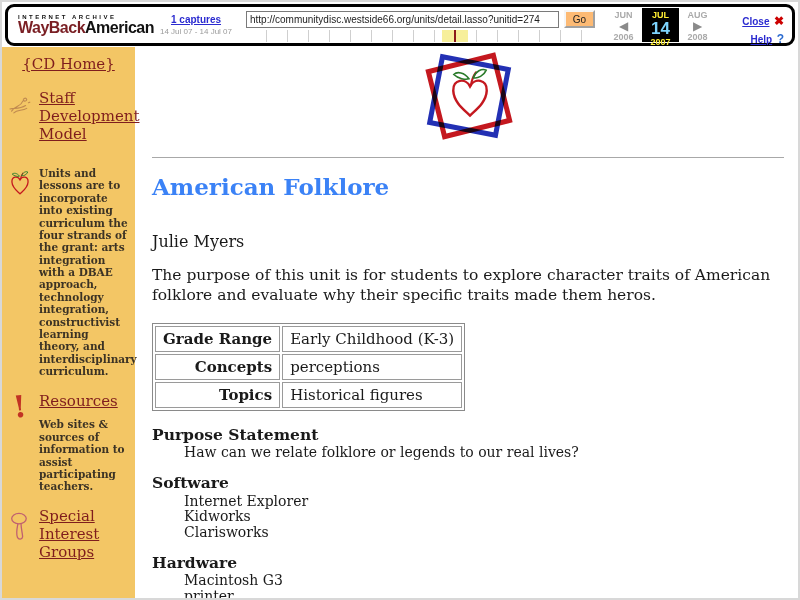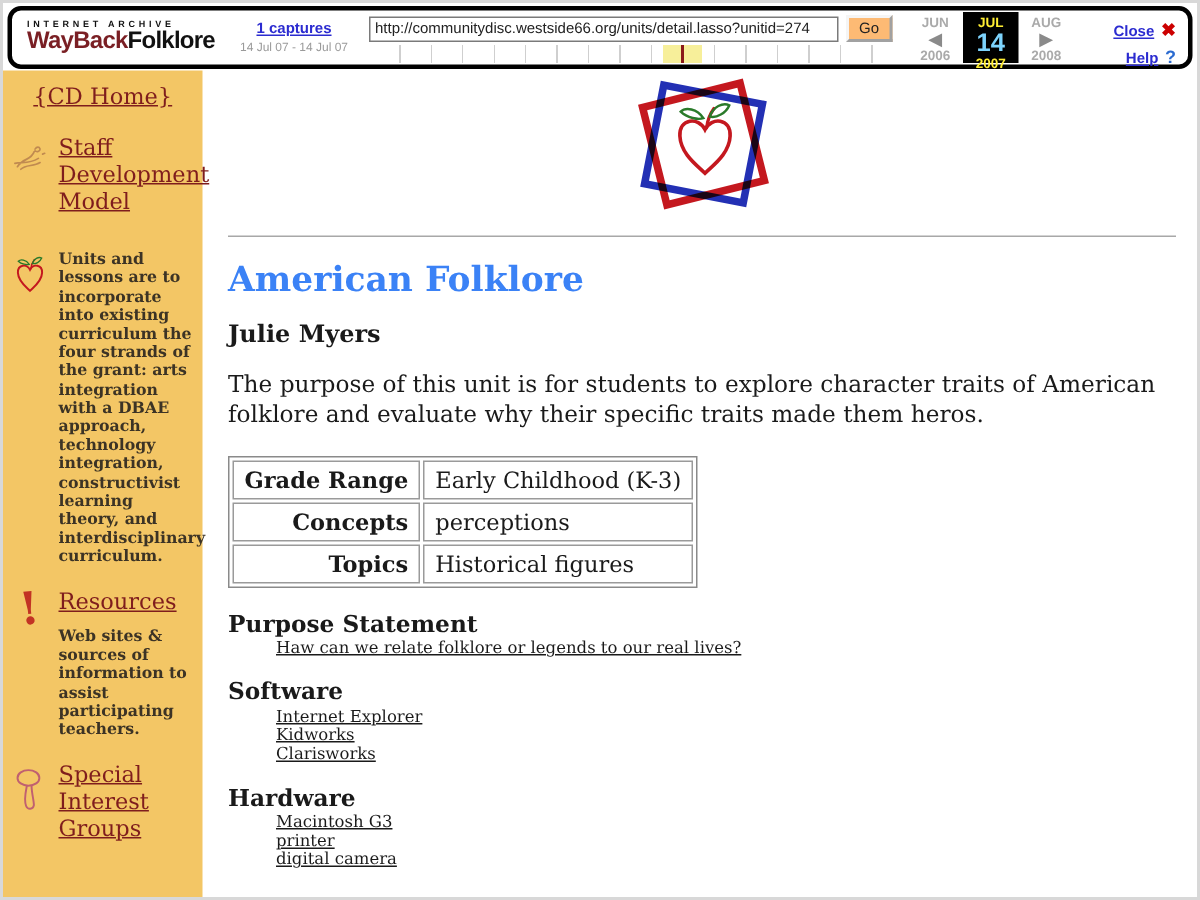--- a/index.html
+++ b/index.html
@@ -78,39 +78,39 @@
   .main { margin-left: 133px; padding: 45px 10px 0 17px; }
   .logo-wrap { height: 102px; display: flex; align-items: center; justify-content: center; position: relative; }
   .logo-squares { position: relative; width: 150px; height: 96px; }
   .logo-squares .sq { position: absolute; left: 38px; top: 10px; width: 72px; height: 72px; mix-blend-mode: multiply; }
   .sq.red  { border: 5px solid #c4181f; transform: rotate(-14deg); }
   .sq.blue { border: 5px solid #2330b4; transform: rotate(11deg); }
   .logo-apple { position: absolute; left: 48px; top: 18px; width: 54px; height: 54px; }
 
   .rule { border: none; border-top: 1px solid #a8a8a8; margin: 8px 4px 0 0; }
   h1.title { font-size: 23px; font-weight: bold; margin-top: 15px; color: #3b82f6; }
-  .author { font-size: 16px; margin-top: 13px; font-weight: bold; }
+  .author { font-size: 16px; margin-top: 32px; }
   .intro { font-size: 15.5px; line-height: 1.28; margin-top: 15px; max-width: 650px; }
 
   table.meta { border-collapse: separate; border-spacing: 2px; border: 1px solid #8a8a8a; margin-top: 17px; background: #fff; }
   table.meta td { border: 1px solid #9a9a9a; padding: 3px 7px; font-size: 15px; background: #fff; }
   td.mlabel { font-weight: bold; text-align: right; min-width: 100px; }
   td.mvalue { min-width: 148px; }
 
   .section { margin-top: 14px; }
   .sec-head { font-weight: bold; font-size: 15.5px; }
-  .sec-item { margin-left: 32px; font-size: 11px; line-height: 1.0; padding-top: 1.5px; text-decoration: underline; }
+  .sec-item { margin-left: 32px; font-size: 14px; line-height: 1.0; padding-top: 1.5px; }
 </style>
 </head>
 <body>
 
 <div class="wb-banner">
   <div class="wb-logo">
     <span class="wb-archive">INTERNET ARCHIVE</span>
-    <span class="wb-logotext"><span class="wb1">WayBack</span><span class="wb2">Folklore</span></span>
+    <span class="wb-logotext"><span class="wb1">WayBack</span><span class="wb2">American</span></span>
   </div>
   <div class="wb-captures">
     <a>1 captures</a>
     <span class="range">14 Jul 07 - 14 Jul 07</span>
   </div>
   <div class="wb-center">
     <div class="wb-urlrow">
       <input type="text" value="http://communitydisc.westside66.org/units/detail.lasso?unitid=274" style="">
       <button class="wb-go">Go</button>
     </div>

